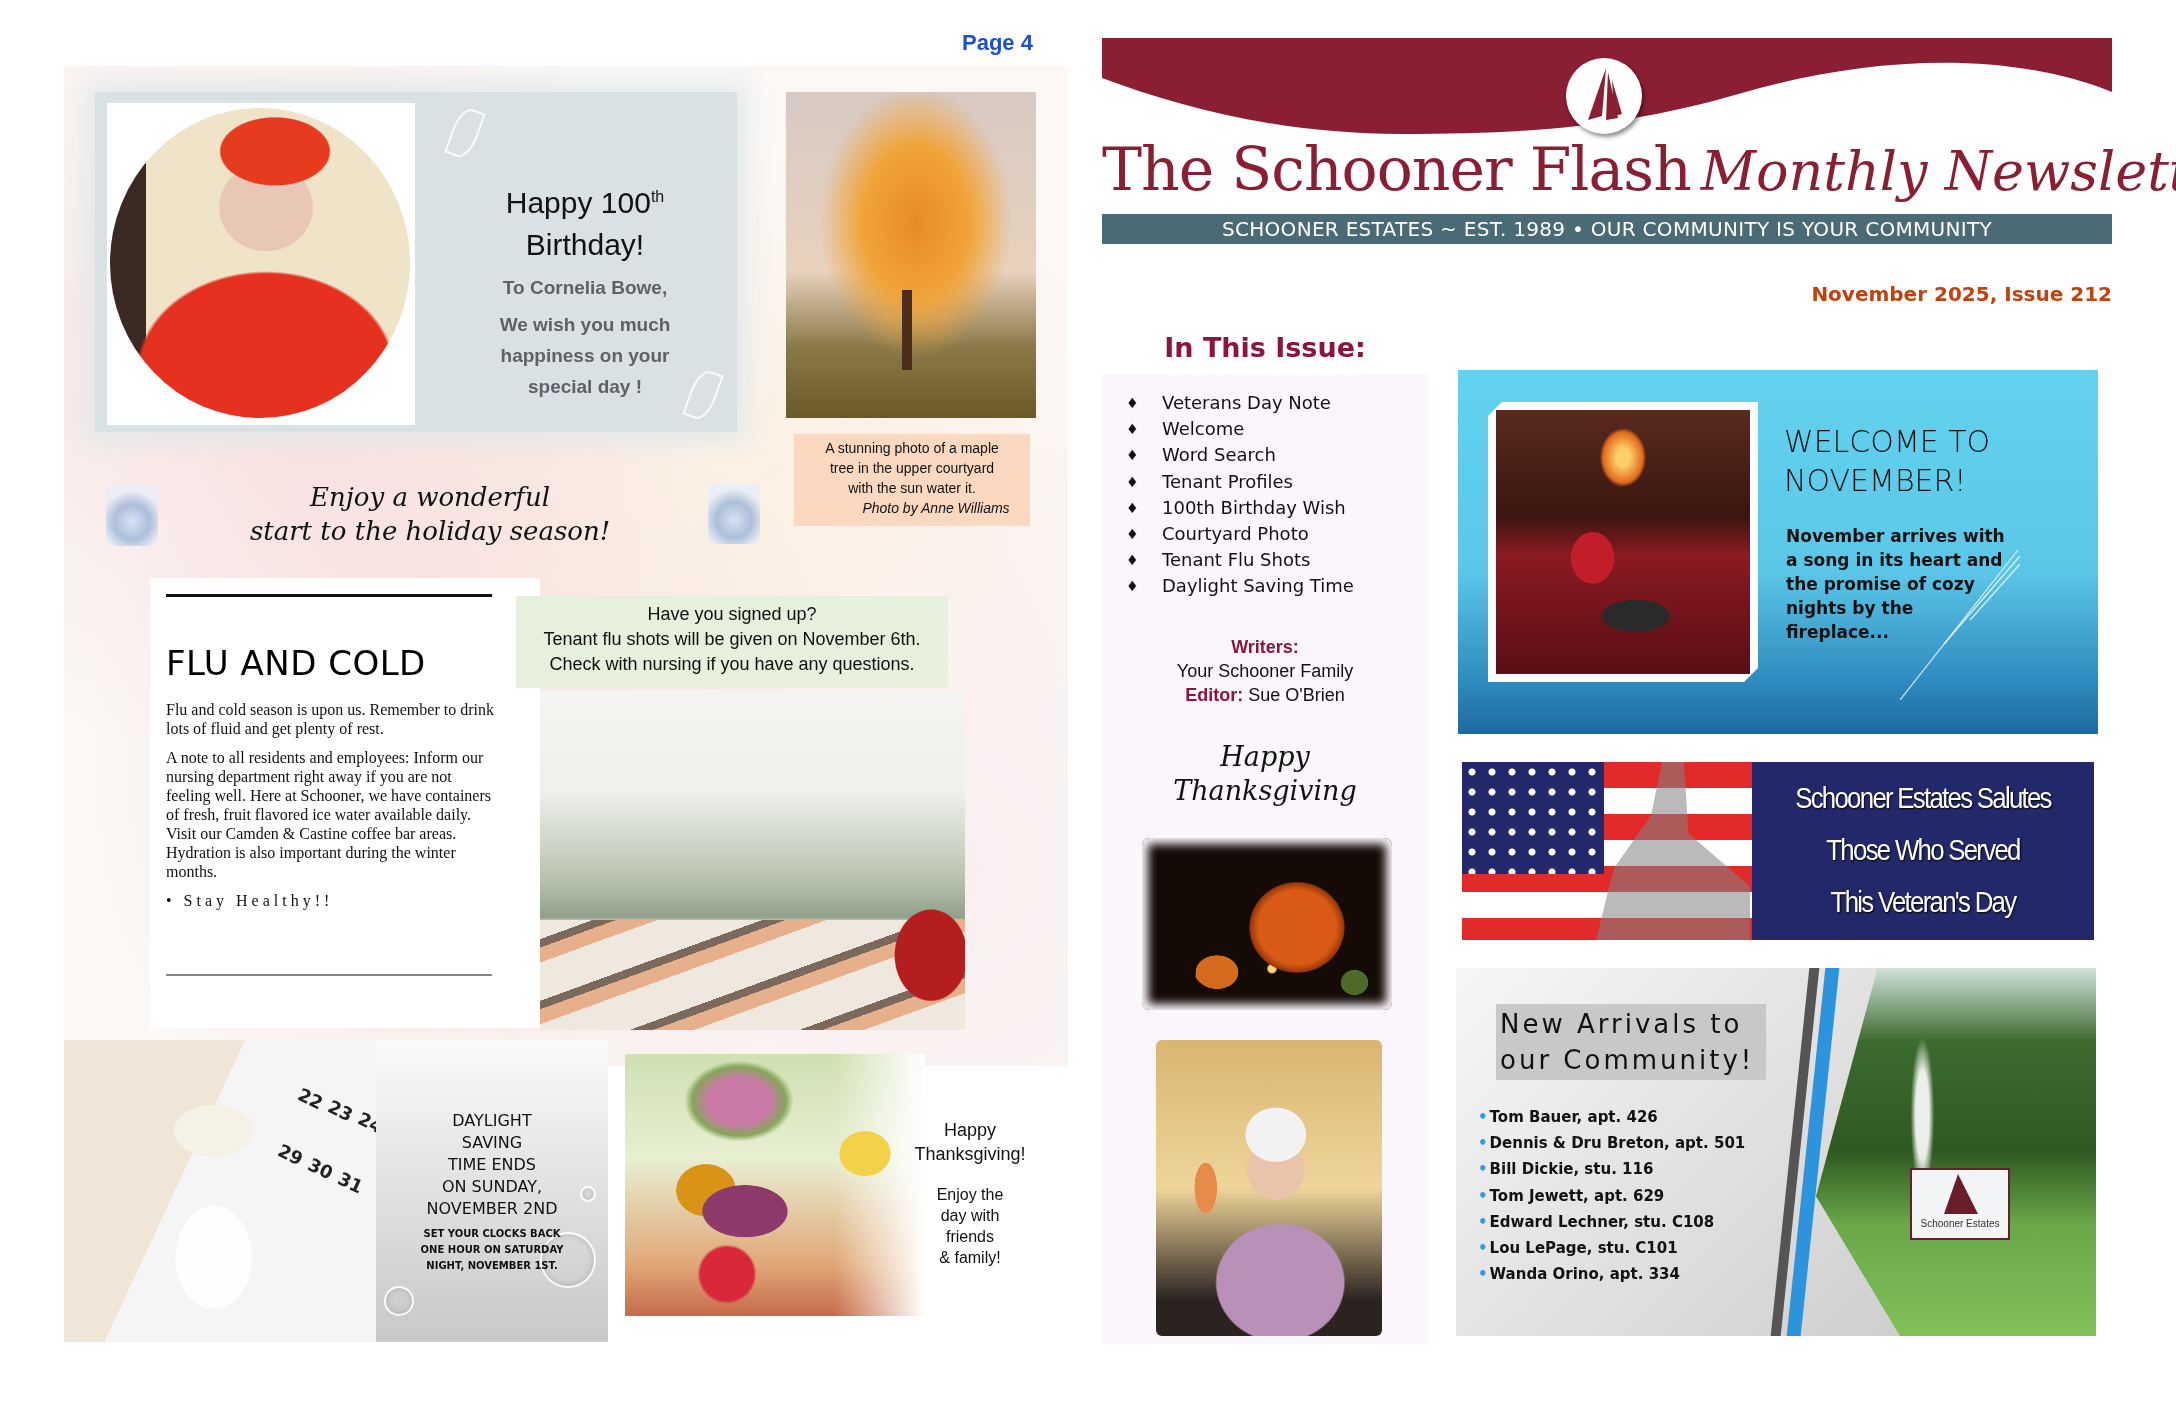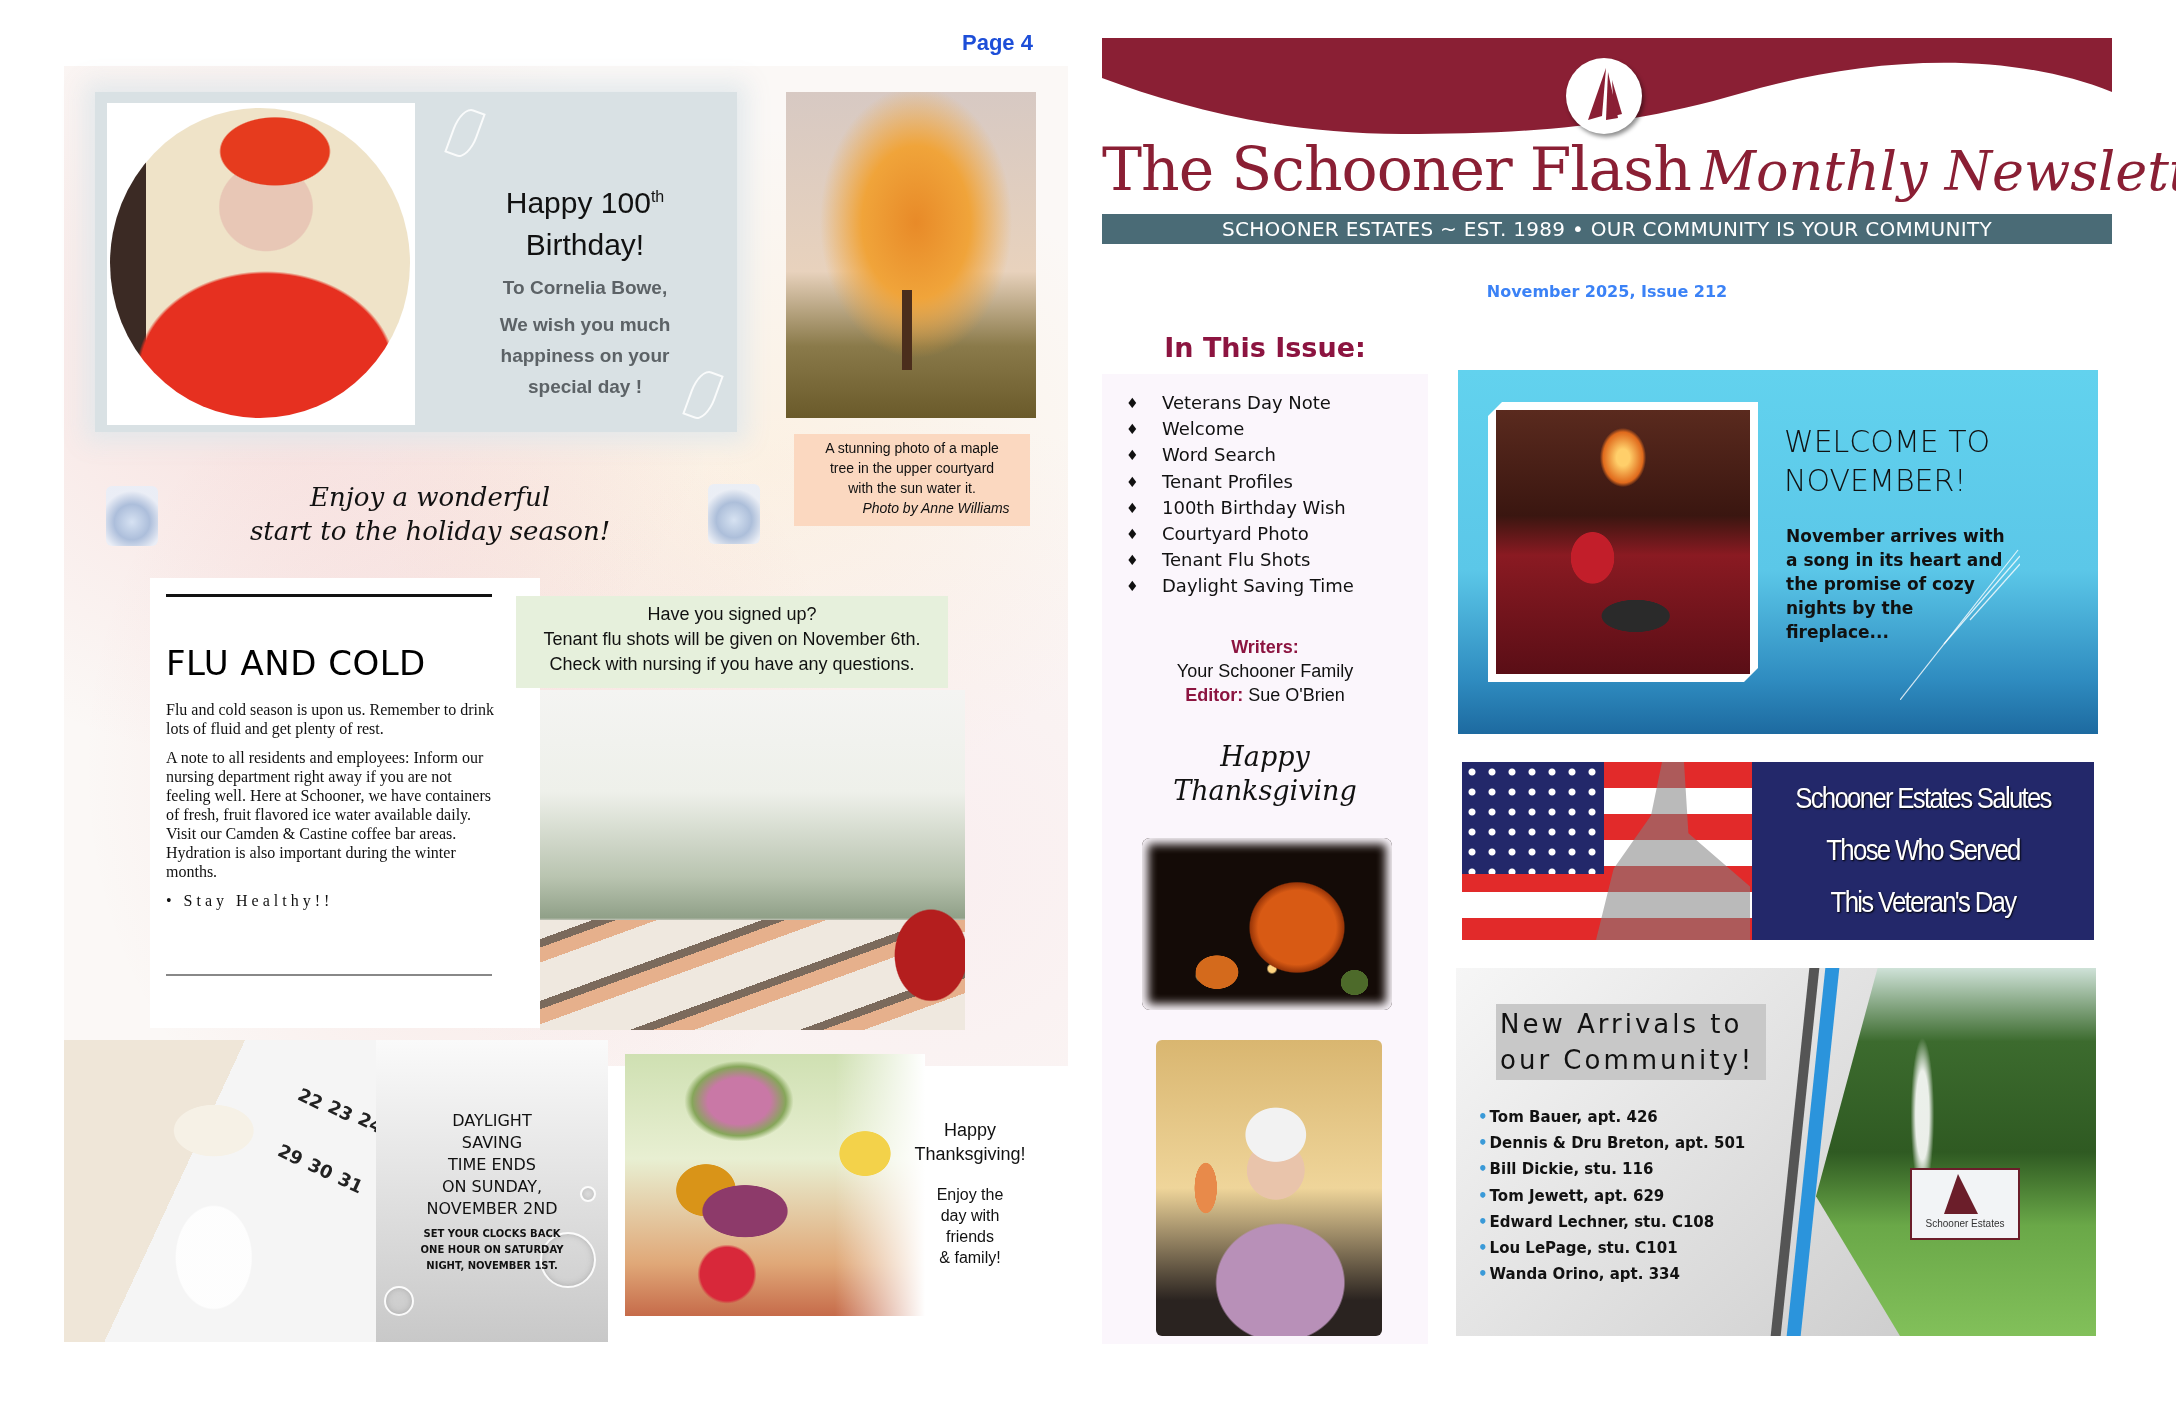--- a/index.html
+++ b/index.html
@@ -92,21 +92,21 @@
   .tg-title { left: 900px; top: 1118px; width: 140px; text-align: center; font-size: 18px; line-height: 24px; color: #111; }
   .tg-sub { left: 900px; top: 1184px; width: 140px; text-align: center; font-size: 16px; line-height: 21px; color: #111; }
 
   
   .mast-wave { left: 1102px; top: 38px; width: 1010px; height: 100px; }
   .mast-logo { left: 1566px; top: 58px; width: 76px; height: 76px; border-radius: 50%; background: #fff; box-shadow: 2px 3px 4px rgba(0,0,0,0.45); }
   .mast-title { left: 1102px; top: 134px; width: 1010px; font-family: "DejaVu Serif", serif; color: #8a1f34; white-space: nowrap; }
   .mast-title .main { font-size: 60px; letter-spacing: -1px; }
   .mast-title .sub { font-size: 54px; font-style: italic; margin-left: 10px; }
   .mast-banner { left: 1102px; top: 214px; width: 1010px; height: 30px; background: #4a6b76; color: #fff; text-align: center; font-family: "DejaVu Sans", sans-serif; font-size: 20px; line-height: 30px; letter-spacing: 0.3px; }
-  .issue-date { left: 1102px; top: 282px; width: 1010px; text-align: center; font-family: "DejaVu Sans", sans-serif; font-weight: bold; font-size: 16px; color: #3b82f6; }
+  .issue-date { left: 1102px; top: 282px; width: 1010px; text-align: right; font-family: "DejaVu Sans", sans-serif; font-weight: bold; font-size: 20px; color: #c2410c; }
 
   .toc-panel { left: 1102px; top: 374px; width: 326px; height: 970px; background: #fbf6fc; }
   .toc-heading { left: 1102px; top: 332px; width: 326px; text-align: center; font-family: "DejaVu Sans", sans-serif; font-weight: bold; font-size: 27px; color: #8c1440; }
   .toc-list { left: 1126px; top: 390px; list-style: none; font-family: "DejaVu Sans", sans-serif; font-size: 18px; line-height: 26.2px; color: #111; }
   .toc-list li { display: flex; align-items: center; }
   .toc-bullet { width: 36px; font-size: 14px; }
   .credits { left: 1102px; top: 635px; width: 326px; text-align: center; font-family: Liberation Sans, sans-serif; font-size: 18px; line-height: 24px; color: #111; }
   .credits .lbl { color: #8c1440; font-weight: bold; }
   .tg-script { left: 1102px; top: 740px; width: 326px; text-align: center; font-family: "DejaVu Serif", serif; font-style: italic; font-size: 27px; line-height: 34px; color: #111; }
   .pumpkin-photo {
@@ -158,21 +158,21 @@
   .vet-text { left: 1752px; top: 772px; width: 342px; text-align: center; font-family: "DejaVu Sans Mono", monospace; font-size: 30px; line-height: 52px; color: #fff; text-shadow: 1px 1px 2px #000; letter-spacing: -2px; font-family: "Liberation Sans", sans-serif; transform: scaleX(0.86); transform-origin: center top; }
 
   .arrivals-card { left: 1456px; top: 968px; width: 640px; height: 368px; background: linear-gradient(135deg, #f6f6f6 0%, #d9d9d9 60%, #c4c4c4 100%); }
   .arrivals-photo {
     left: 1816px; top: 968px; width: 280px; height: 368px;
     clip-path: polygon(22% 0, 100% 0, 100% 100%, 30% 100%, 0 62%);
     background:
       radial-gradient(ellipse 6% 30% at 38% 40%, rgba(255,255,255,0.9) 40%, transparent 70%),
       linear-gradient(180deg, #cfe2d8 0%, #3c6b2e 20%, #2f5a22 50%, #6aa848 70%, #82c05a 100%);
   }
-  .arrivals-sign { left: 1910px; top: 1168px; width: 110px; height: 72px; background: #f2f4f6; border: 2px solid #6b1e2a; text-align: center; font-size: 10px; color: #333; padding-top: 48px; }
+  .arrivals-sign { left: 1910px; top: 1168px; width: 100px; height: 72px; background: #f2f4f6; border: 2px solid #6b1e2a; text-align: center; font-size: 10px; color: #333; padding-top: 48px; }
   .arrivals-sail { left: 1944px; top: 1174px; width: 0; height: 0; border-left: 14px solid transparent; border-right: 20px solid transparent; border-bottom: 40px solid #6b1e2a; }
   .arrivals-stripe-blue { left: 1806px; top: 968px; width: 14px; height: 368px; background: #2b94dc; transform: skewX(-6deg); }
   .arrivals-stripe-dark { left: 1790px; top: 968px; width: 10px; height: 368px; background: #555; transform: skewX(-6deg); }
   .arrivals-heading { left: 1496px; top: 1004px; width: 270px; height: 76px; background: #c8c8c8; font-family: "DejaVu Sans", sans-serif; font-size: 26px; line-height: 36px; letter-spacing: 3px; color: #111; padding: 2px 0 0 4px; }
   .arrivals-list { left: 1478px; top: 1104px; list-style: none; font-family: "DejaVu Sans", sans-serif; font-weight: bold; font-size: 15px; line-height: 26.2px; color: #111; }
   .arrivals-list li::before { content: "\2022"; color: #3a9ad8; margin-right: 2px; }
 </style>
 </head>
 <body>
 

